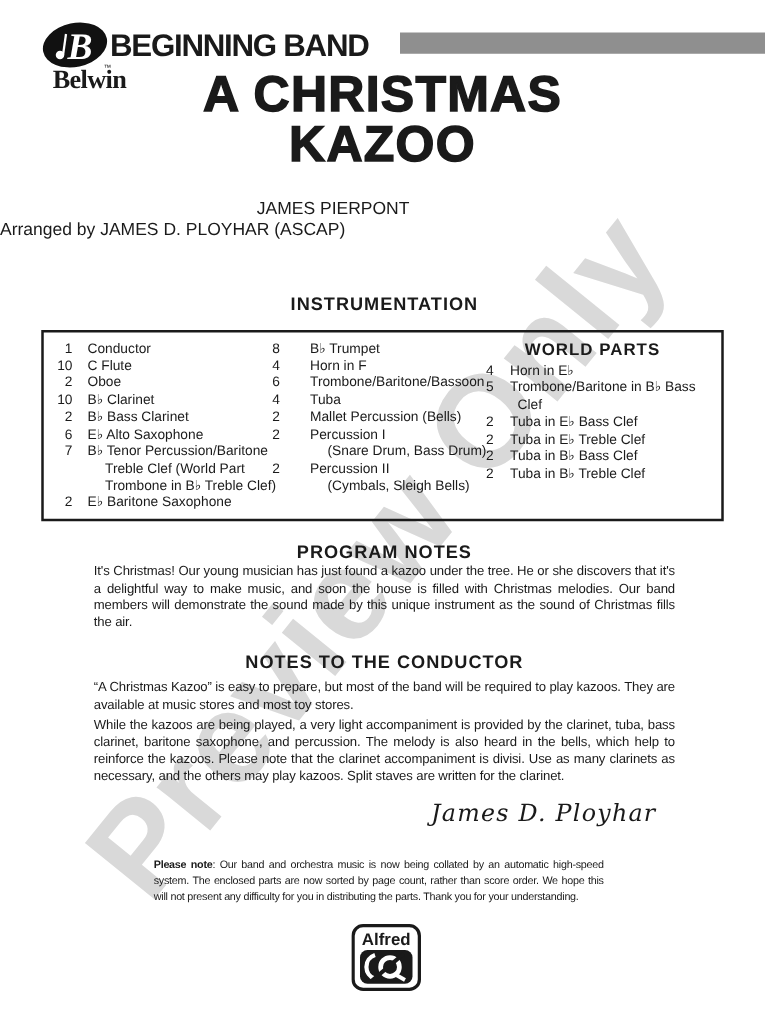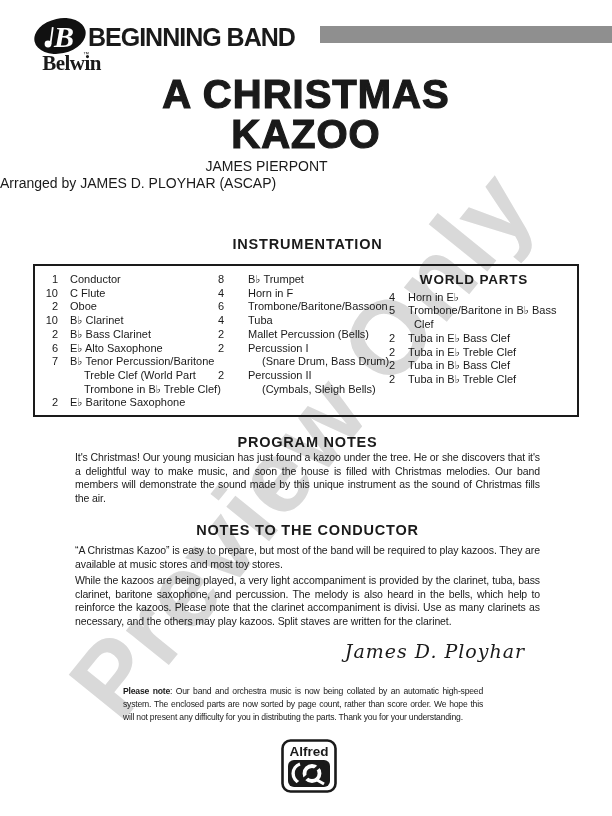--- a/index.html
+++ b/index.html
@@ -10,21 +10,21 @@
   .watermark{position:absolute;z-index:0;left:-144px;top:383px;width:900px;height:130px;
              text-align:center;font-size:104px;font-weight:bold;letter-spacing:1px;
              color:#d9d9d9;white-space:nowrap;transform:rotate(-51deg);transform-origin:center;}
   
   .brand-logo{position:absolute;left:30px;top:14px;}
   .brand-name{position:absolute;left:23px;top:51px;width:78px;text-align:right;
               font-family:"Liberation Serif",serif;font-weight:bold;font-size:21px;letter-spacing:-0.5px;}
   .series{position:absolute;left:88px;top:23px;font-size:25px;font-weight:bold;letter-spacing:-1px;text-align:center;}
   .series-bar{position:absolute;left:320px;top:26px;width:292px;height:17px;background:#8f8f8f;}
   
-  .title{position:absolute;left:0;top:74px;width:612px;text-align:center;
+  .title{position:absolute;left:0;top:56px;width:612px;text-align:center;
          font-size:40px;line-height:40px;font-weight:bold;letter-spacing:1px;
          -webkit-text-stroke:1.2px #1a1a1a;}
   .composer{position:absolute;left:0;top:158px;width:533px;text-align:center;font-size:14px;}
   .arranger{position:absolute;left:0;top:175px;width:612px;font-size:14px;}
   
   .sec-h{position:absolute;left:75px;width:465px;text-align:center;
          font-weight:bold;font-size:14.5px;letter-spacing:0.8px;}
   
   .inst-box{position:absolute;left:33px;top:264px;width:542px;height:149px;border:2px solid #1a1a1a;}
   .col{position:absolute;top:7px;font-size:11px;line-height:13.7px;}

